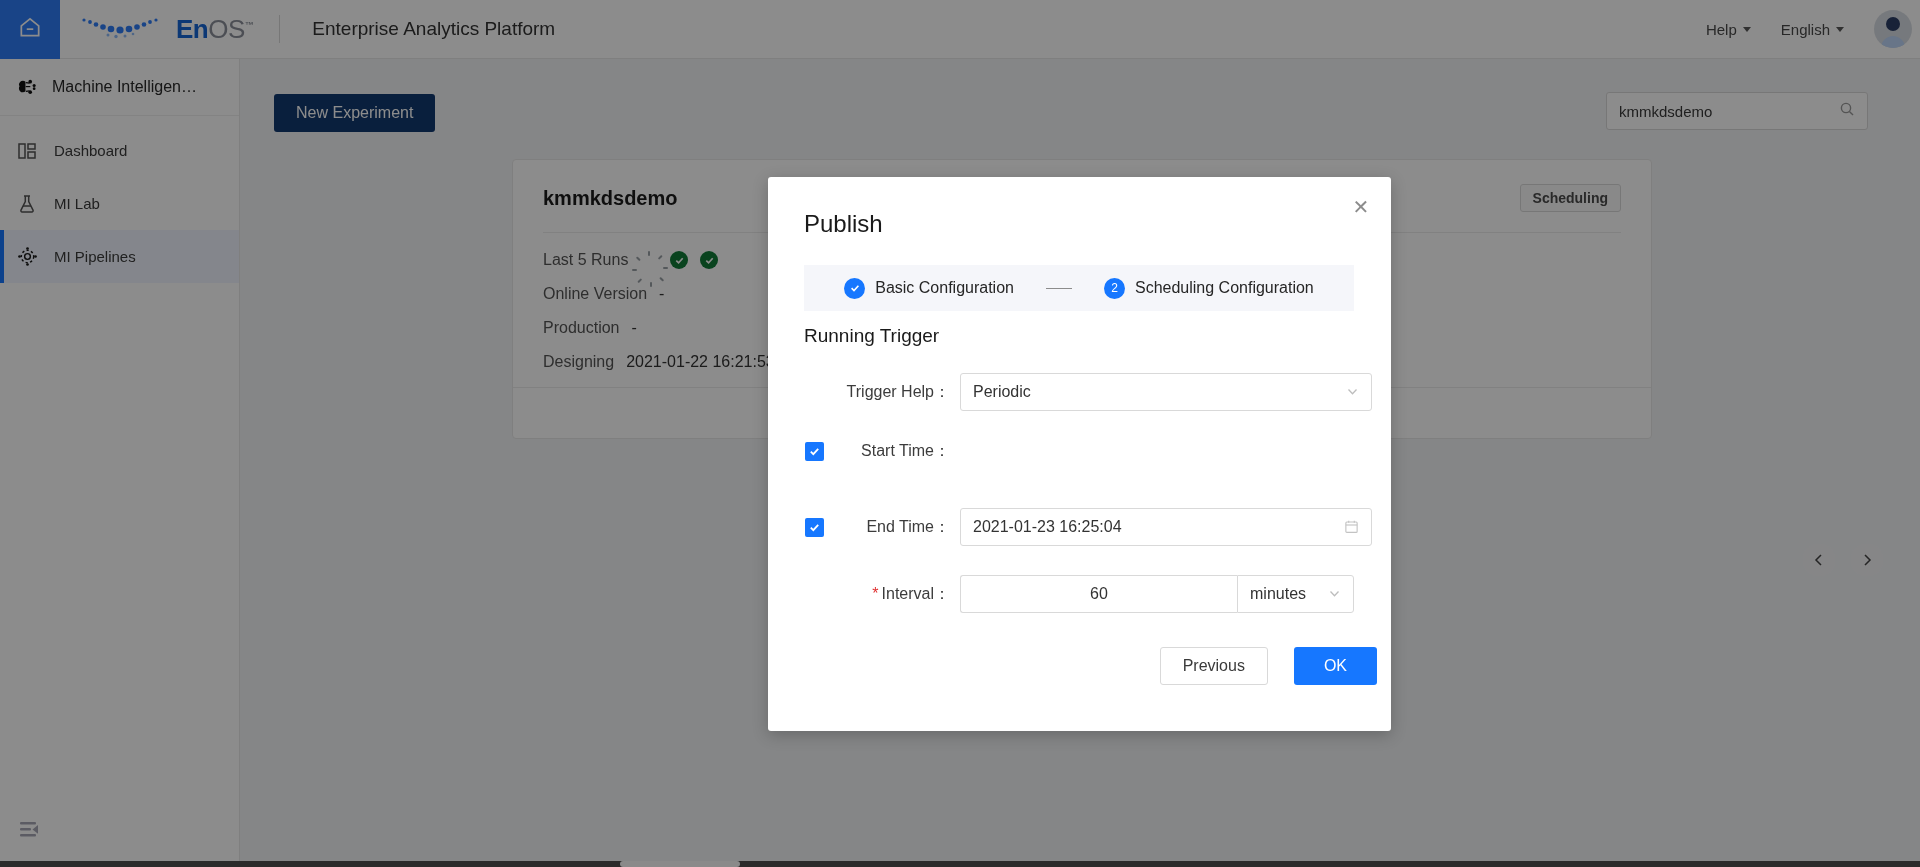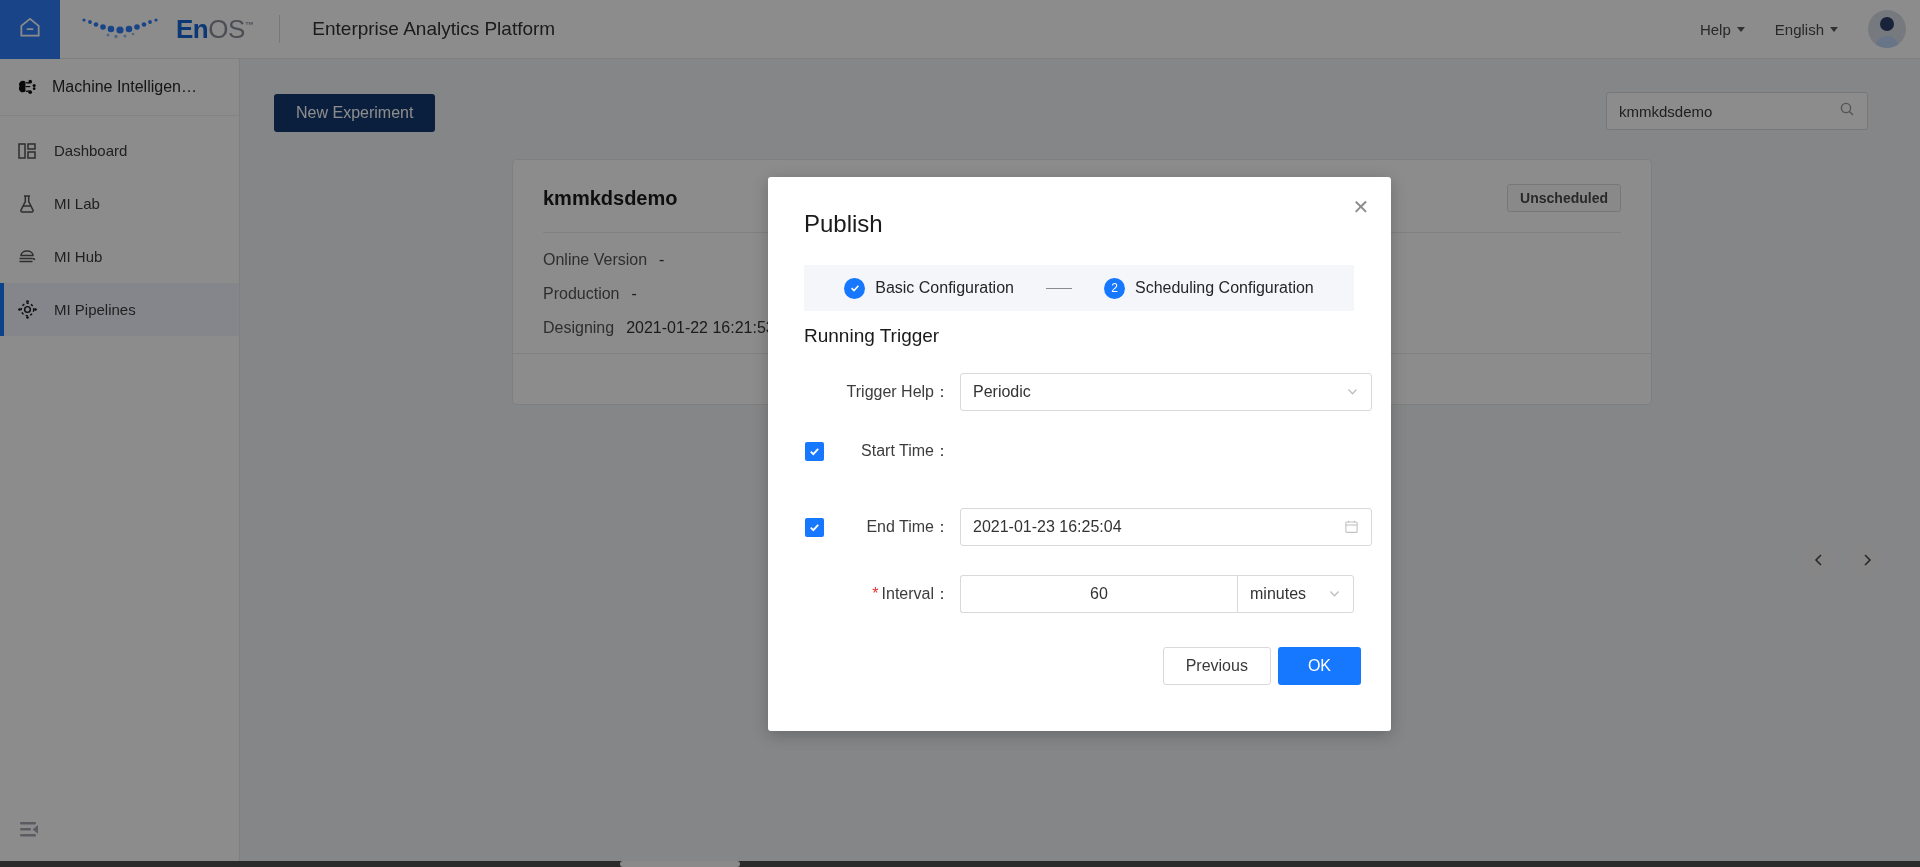--- a/index.html
+++ b/index.html
@@ -30,21 +30,21 @@
     font-size: 26px; font-weight: bold; letter-spacing: -0.5px;
     line-height: 1; position: relative;
   }
   .enos-en { color: #1766d6; }
   .enos-os { color: #8a8f99; font-weight: normal; }
   .enos-tm { font-size: 9px; color: #8a8f99; vertical-align: super; }
   .vdiv { width: 1px; height: 28px; background: #d9d9d9; margin: 0 20px 0 14px; }
   .app-title { font-size: 19px; color: #333; }
   .top-right {
     margin-left: auto; display: flex; align-items: center; gap: 30px;
-    padding-right: 14px;
+    padding-right: 8px;
   }
   .top-menu { font-size: 15px; color: #4a4a4a; display: flex; align-items: center; gap: 6px; cursor: pointer; }
   .caret { width: 0; height: 0; border-left: 4px solid transparent; border-right: 4px solid transparent; border-top: 5px solid #5a5a5a; }
   .avatar {
     width: 38px; height: 38px; border-radius: 50%;
     background: #d8dde3; position: relative; overflow: hidden;
   }
   .avatar::before {
     content: ""; position: absolute; left: 50%; top: 7px; transform: translateX(-50%);
     width: 14px; height: 14px; border-radius: 50%; background: #2c3e66;
@@ -196,21 +196,21 @@
     display: flex; align-items: center; padding: 0 12px; font-size: 16px; color: #333;
   }
   .f-control input {
     border: none; outline: none; width: 100%; font-size: 16px; color: #333;
     font-family: "Liberation Sans", sans-serif; background: transparent; text-align: center;
   }
   .chevron {
     margin-left: auto; color: #b9b9b9; font-size: 12px; line-height: 1;
   }
   .modal-footer {
-    position: absolute; right: 30px; bottom: 46px; display: flex; gap: 7px;
+    position: absolute; right: 14px; bottom: 46px; display: flex; gap: 26px;
   }
   .btn-prev {
     border: 1px solid #d9d9d9; background: #fff; color: #3a3a3a;
     font-size: 16px; padding: 9px 22px; border-radius: 3px; cursor: pointer;
     font-family: "Liberation Sans", sans-serif;
   }
   .btn-ok {
     border: none; background: #1677ff; color: #fff;
     font-size: 16px; padding: 10px 30px; border-radius: 3px; cursor: pointer;
     font-family: "Liberation Sans", sans-serif;
@@ -311,31 +311,20 @@
       <div class="side-item">
         <span class="side-ico">
           <svg width="20" height="20" viewBox="0 0 20 20" fill="none" stroke="#555" stroke-width="1.5">
             <path d="M7 2h6M8.3 2v5.5L4 16.2c-.4.8.2 1.8 1.1 1.8h9.8c.9 0 1.5-1 1.1-1.8L11.7 7.5V2"></path>
             <path d="M6 12h8"></path>
           </svg>
         </span>
         <span>MI Lab</span>
       </div>
 
-      <div class="side-item">
-        <span class="side-ico">
-          <svg width="20" height="20" viewBox="0 0 20 20" fill="none" stroke="#555" stroke-width="1.5">
-            <path d="M4 8.5c0-2.6 2.6-4.6 6-4.6s6 2 6 4.6H4z"></path>
-            <path d="M2.5 11.5h13"></path>
-              <path d="M2.5 14.5h13"></path>
-            <path d="M15.5 11.5c1.3 0 2 .8 2 1.6"></path>
-          </svg>
-        </span>
-        <span>MI Hub</span>
-      </div>
 
       <div class="side-item active">
         <span class="side-ico">
           <svg width="21" height="21" viewBox="0 0 22 22" fill="none" stroke="#1a1a1a" stroke-width="1.5">
             <circle cx="11" cy="11" r="3"></circle>
               <circle cx="11" cy="11" r="6.5" stroke-dasharray="2.4 2.4"></circle>
             <circle cx="11" cy="2.6" r="1.4" fill="#1a1a1a" stroke="none"></circle>
             <circle cx="11" cy="19.4" r="1.4" fill="#1a1a1a" stroke="none"></circle>
             <circle cx="2.6" cy="11" r="1.4" fill="#1a1a1a" stroke="none"></circle>
             <circle cx="19.4" cy="11" r="1.4" fill="#1a1a1a" stroke="none"></circle>
@@ -364,24 +353,47 @@
         <svg width="16" height="16" viewBox="0 0 16 16" fill="none" stroke="#9a9a9a" stroke-width="1.4">
           <circle cx="7" cy="7" r="4.6"></circle>
             <path d="M10.4 10.4 L14 14"></path>
         </svg>
       </span>
     </div>
 
     <div class="card">
       <div class="card-head">
         <span class="card-title">kmmkdsdemo</span>
-        <span class="badge">Unscheduled</span>
+        <span class="badge">Scheduling</span>
       </div>
       <div class="card-sep"></div>
 
+      <div class="meta-row">
+        <span class="meta-label">Last 5 Runs</span>
+        <span class="spinner">
+          <i style="transform:rotate(0deg) translate(-1px,-9px)"></i>
+            <i style="transform:rotate(45deg) translate(-1px,-9px)"></i>
+          <i style="transform:rotate(90deg) translate(-1px,-9px)"></i>
+            <i style="transform:rotate(135deg) translate(-1px,-9px)"></i>
+          <i style="transform:rotate(180deg) translate(-1px,-9px)"></i>
+            <i style="transform:rotate(225deg) translate(-1px,-9px)"></i>
+          <i style="transform:rotate(270deg) translate(-1px,-9px)"></i>
+            <i style="transform:rotate(315deg) translate(-1px,-9px)"></i>
+        </span>
+        <span class="run-dot">
+          <svg width="11" height="11" viewBox="0 0 12 12" fill="none" stroke="#fff" stroke-width="1.8">
+              <path d="M2.5 6.2 L5 8.6 L9.5 3.6"></path>
+            </svg>
+        </span>
+        <span class="run-dot">
+          <svg width="11" height="11" viewBox="0 0 12 12" fill="none" stroke="#fff" stroke-width="1.8">
+              <path d="M2.5 6.2 L5 8.6 L9.5 3.6"></path>
+            </svg>
+        </span>
+      </div>
 
       <div class="meta-row">
         <span class="meta-label">Online Version</span>
         <span class="meta-val">-</span>
       </div>
       <div class="meta-row">
         <span class="meta-label">Production</span>
         <span class="meta-val">-</span>
       </div>
       <div class="meta-row">

